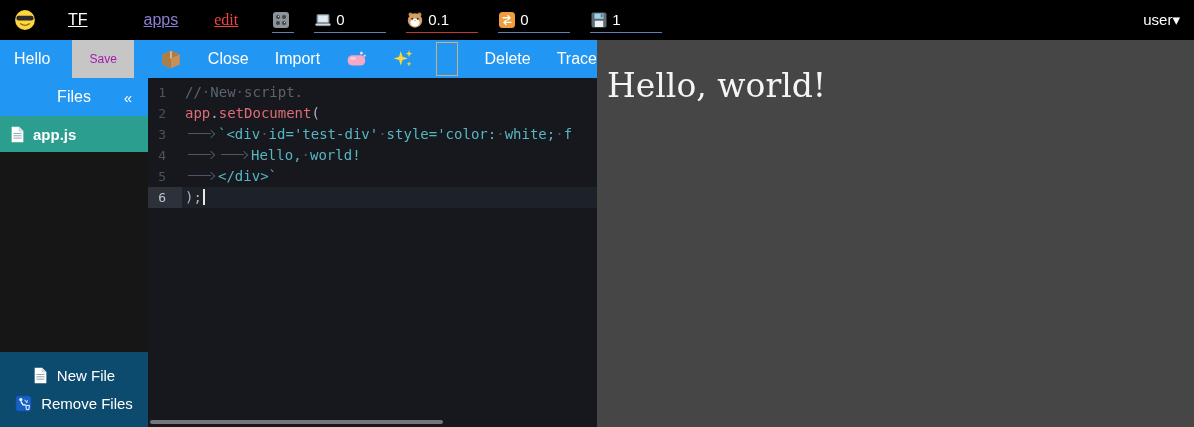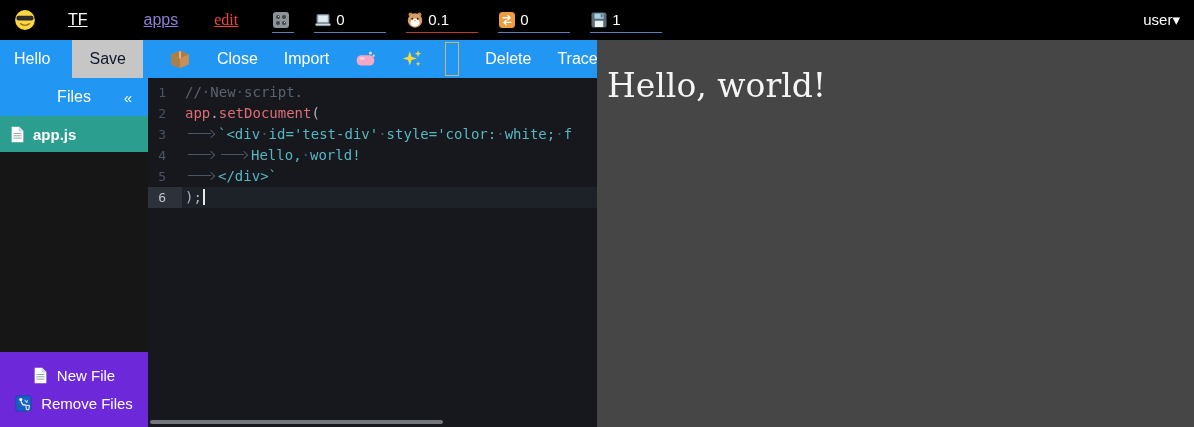--- a/index.html
+++ b/index.html
@@ -27,39 +27,39 @@
 
   
   .main { display:flex; height:387px; }
   .left-col { width:597px; display:flex; flex-direction:column; }
 
   
   .toolbar { height:38px; background:#2196f3; display:flex; align-items:center;
              color:#fff; font-size:16px; flex:0 0 auto; }
   .tb-item { margin-left:26px; cursor:pointer; white-space:nowrap; }
   .tb-item:first-child { margin-left:14px; }
-  .save-btn { background:#c6c6c6; color:#0f172a; border:none; height:38px; padding:0 17px;
-              font-size:16px; margin-left:22px; cursor:pointer; font-family:inherit; }
+  .save-btn { background:#c6c6c6; color:#a21caf; border:none; height:38px; padding:0 17px;
+              font-size:12px; margin-left:22px; cursor:pointer; font-family:inherit; }
   .tb-icon { width:22px; height:22px; display:inline-block; vertical-align:middle; cursor:pointer; }
   .empty-box { width:32px; height:34px; background:transparent; border:1px solid #c9b27c;
                margin-left:22px; cursor:pointer; }
 
   
   .workspace { flex:1; display:flex; min-height:0; }
 
   
   .sidebar { width:148px; background:#161616; display:flex; flex-direction:column; flex:0 0 auto; }
   .files-header { height:38px; background:#2196f3; color:#fff; position:relative;
                   display:flex; align-items:center; justify-content:center; font-size:16px; flex:0 0 auto; }
   .collapse-btn { position:absolute; right:16px; top:50%; transform:translateY(-50%);
                   cursor:pointer; font-size:15px; }
   .file-item { height:36px; background:#2b9e90; color:#fff; font-weight:bold; font-size:15px;
                display:flex; align-items:center; padding-left:10px; gap:8px; cursor:pointer; flex:0 0 auto; }
   .sidebar-filler { flex:1; }
-  .file-actions { height:75px; background:#6d28d9; color:#fff; display:flex; flex-direction:column;
+  .file-actions { height:75px; background:#0c4a6e; color:#fff; display:flex; flex-direction:column;
                   justify-content:space-evenly; padding:4px 0; flex:0 0 auto; }
   .file-action { display:flex; align-items:center; justify-content:center; gap:9px;
                  font-size:15px; cursor:pointer; }
 
   
   .editor { flex:1; position:relative; background:#16181d; overflow:hidden;
             font-family:"DejaVu Sans Mono","Liberation Mono",monospace; font-size:14px;
             padding-top:4px; cursor:text; }
   .ed-line { display:flex; height:21px; line-height:21px; white-space:pre; }
   .ed-line.active { background:#1d2128; }

